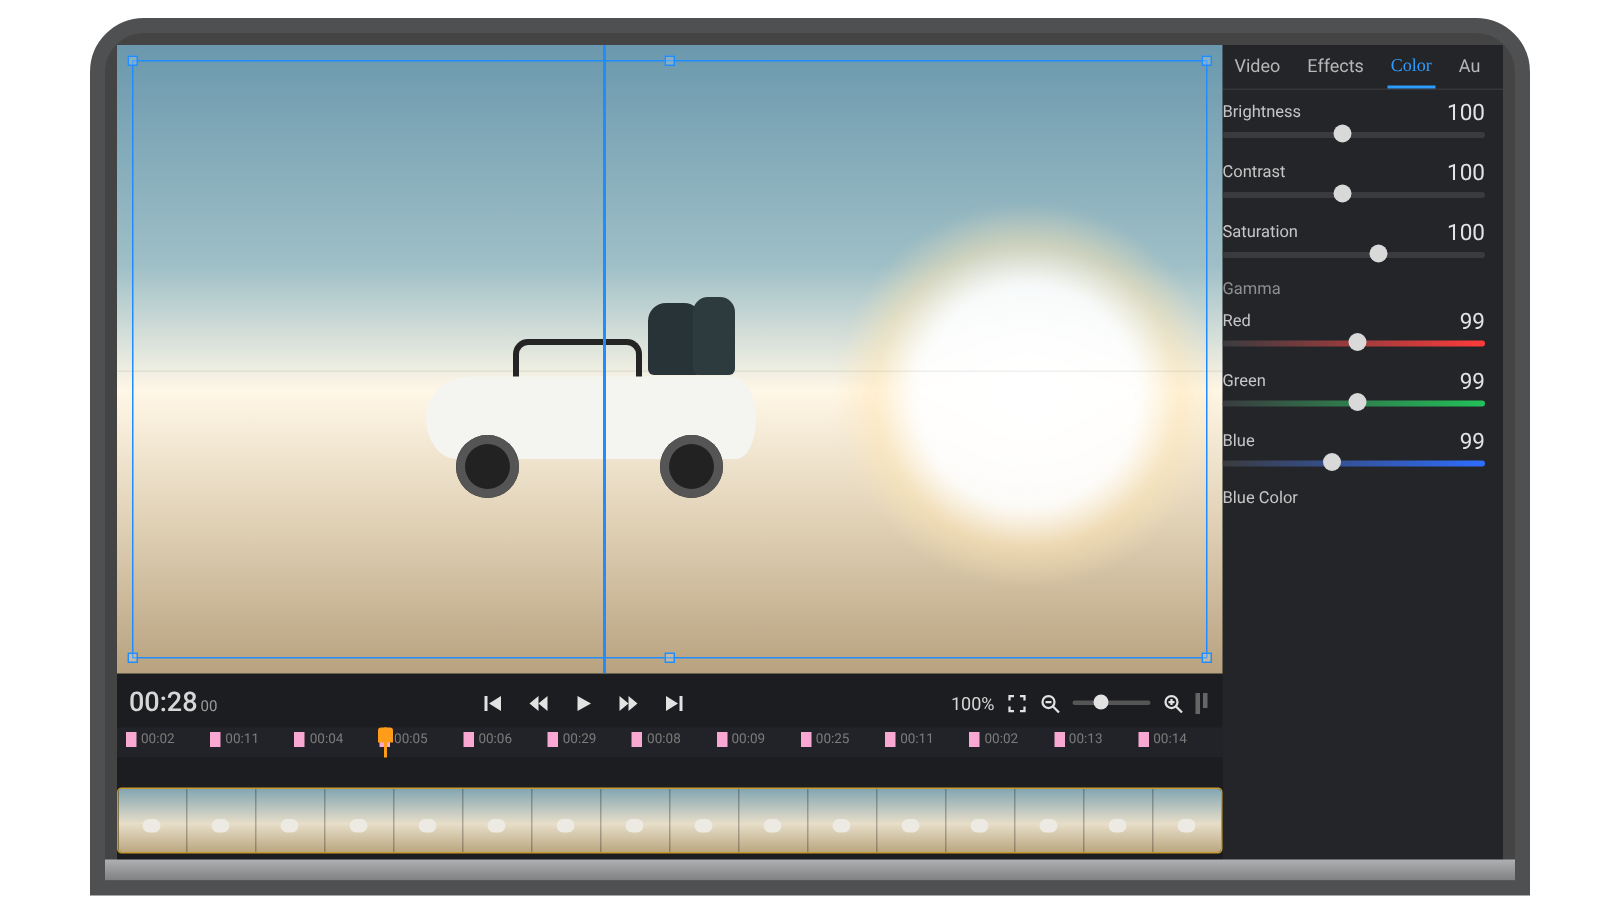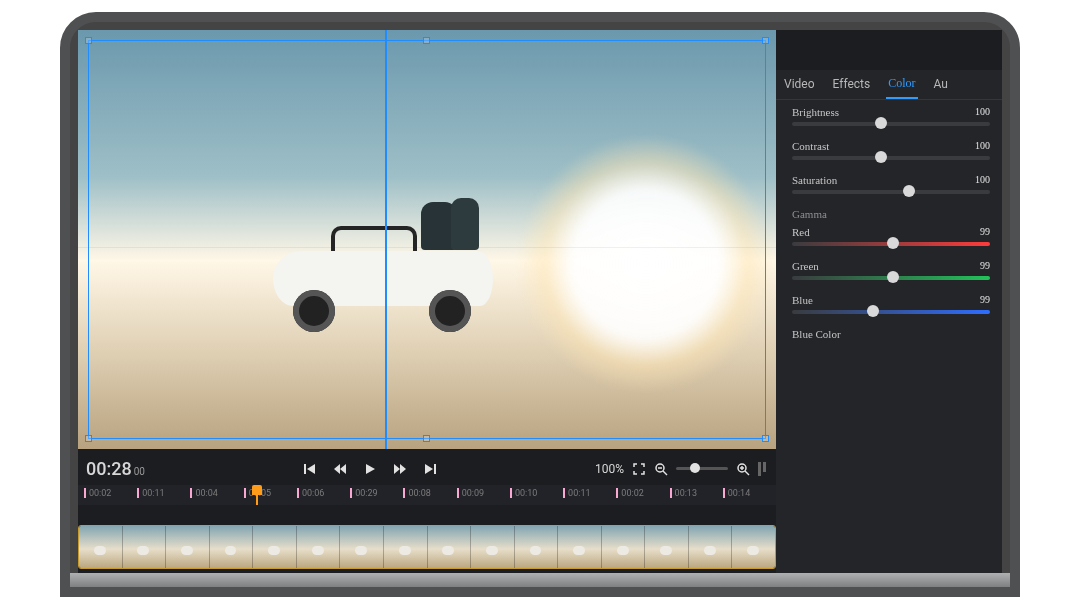--- a/index.html
+++ b/index.html
@@ -71,47 +71,47 @@
   .zoom-thumb { position: absolute; left: 14px; top: -4px; width: 10px; height: 10px; background:#e2e2e2; border-radius:50%; }
   .bars { width: 10px; display: flex; gap: 2px; }
   .bars span { width:3px; background:#666; display:block; }
   .bars span:nth-child(1){height:14px;} .bars span:nth-child(2){height:10px;}
   
   .ruler {
     height: 20px; display: flex; align-items: flex-start;
     font-size: 9px; color: #7b7b7b; padding: 3px 0 0 6px;
     background: #222328; position: relative; gap: 0;
   }
-  .ruler .tick { flex: 1; border-left: 2px solid #f9a8d4; padding-left: 3px; white-space: nowrap; overflow: hidden; }
+  .ruler .tick { flex: 1; border-left: 7px solid #f9a8d4; padding-left: 3px; white-space: nowrap; overflow: hidden; }
   .playhead {
     position: absolute; top: 0; bottom: -74px; left: 178px; width: 2px; background: #ff9c1a;
   }
   .playhead::before { content:""; position:absolute; top:0; left:-4px; width:10px; height:10px; background:#ff9c1a; border-radius:2px 2px 0 0; }
   
   .track-area { height: 74px; background: #1c1d20; padding-top: 20px; position: relative; }
   .clip-strip {
     height: 44px; margin: 0 0 0 0; display: flex;
     border: 1px solid #c79a2f; border-radius: 3px; overflow: hidden;
   }
   .thumb { flex: 1; background: linear-gradient(to bottom,#83a6b2 0%,#e7dec9 55%,#bba780 100%); position:relative; min-width:20px; }
   .thumb::after { content:""; position:absolute; left:35%; top:48%; width:28%; height:22%; background:#eceae3; border-radius:6px; }
   .thumb + .thumb { border-left:1px solid rgba(0,0,0,0.25); }
   
   .panel {
-    width: 226px; background: #242529; color: #cfcfcf; font-size: 12px;
-    display: flex; flex-direction: column; overflow: hidden; margin-top: 40px;
+    width: 187px; background: #242529; color: #cfcfcf; font-size: 12px;
+    display: flex; flex-direction: column; overflow: hidden;
   }
   .tabs { display: flex; align-items: center; height: 30px; border-bottom: 1px solid #34363a; padding: 0 6px; gap: 14px; font-size: 12px; }
   .tab { color: #b7b7b7; cursor: pointer; padding: 6px 2px; }
   .tab.active { color: #2e9cff; border-bottom: 2px solid #2e9cff; font-family: Liberation Serif, serif; }
-  .panel-body { flex:1; overflow: hidden; padding: 6px 12px 0 16px; font-family: Liberation Serif, serif; }
+  .panel-body { flex:1; overflow: hidden; padding: 6px 12px 0 0; }
   .row { margin-bottom: 14px; }
   .row-head { display:flex; justify-content: space-between; align-items:center; margin-bottom:4px; }
   .label { color:#c6c6c6; font-size:11px; }
-  .val { color:#e3e3e3; font-size:10px; }
+  .val { color:#e3e3e3; font-size:15px; }
   .slider { height: 4px; background:#3a3b3f; border-radius:2px; position:relative; }
   .slider .knob { position:absolute; top:-5px; width:12px; height:12px; border-radius:50%; background:#d9d9d9; }
   .slider.brightness .knob { left: 42%; }
   .slider.contrast .knob { left: 42%; }
   .slider.saturation .knob { left: 56%; }
   .slider.hue { background: linear-gradient(90deg,#ff0040,#ffcc00,#33ff33,#00ffff,#3347ff,#ff00cc,#ff0040); }
   .slider.hue .knob { left: 35%; }
   .slider.red { background: linear-gradient(90deg,#3a3b3f,#ff3b3b); }
   .slider.red .knob { left: 48%; }
   .slider.green { background: linear-gradient(90deg,#3a3b3f,#22c25a); }
@@ -217,21 +217,21 @@
 
       <div class="ruler">
         <div class="tick">00:02</div>
         <div class="tick">00:11</div>
         <div class="tick">00:04</div>
         <div class="tick">00:05</div>
         <div class="tick">00:06</div>
         <div class="tick">00:29</div>
         <div class="tick">00:08</div>
         <div class="tick">00:09</div>
-        <div class="tick">00:10</div>
+        <div class="tick">00:25</div>
         <div class="tick">00:11</div>
         <div class="tick">00:02</div>
         <div class="tick">00:13</div>
         <div class="tick">00:14</div>
         <div class="playhead"></div>
       </div>
 
       <div class="track-area">
         <div class="clip-strip">
           <div class="thumb"></div>

